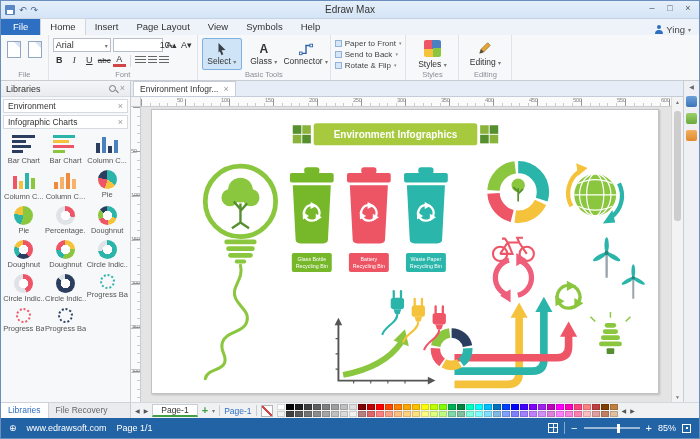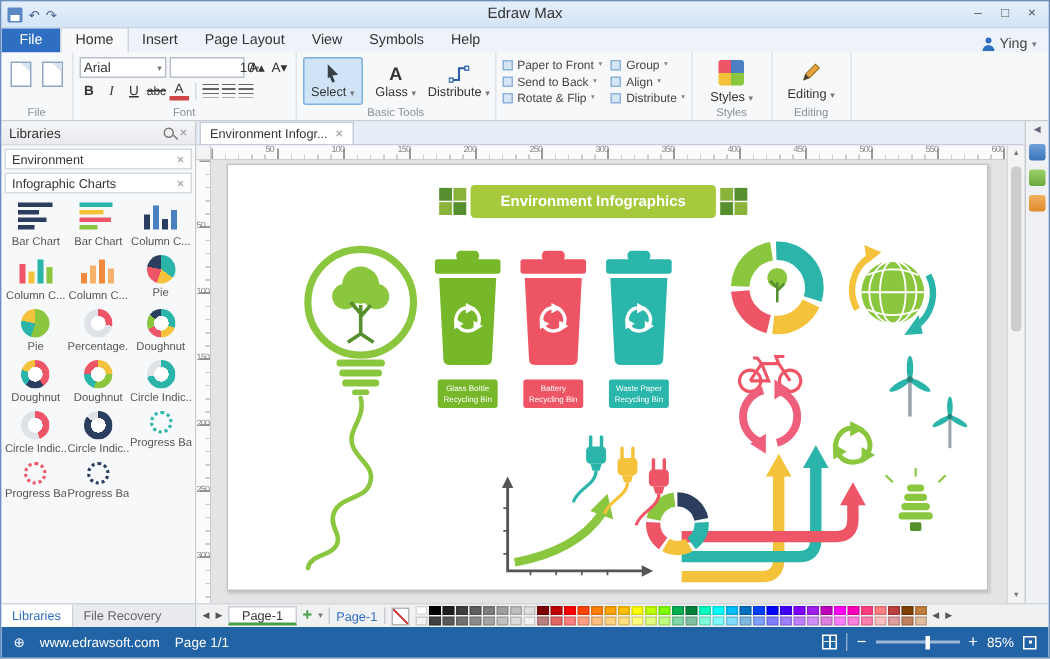--- a/index.html
+++ b/index.html
@@ -203,21 +203,21 @@
         <div class="tool">
           <span class="ticn ta">A</span>
           <span class="tlbl"><span>Glass</span> <b class="car">▾</b></span>
         </div>
         <div class="tool">
           <svg class="ticn" viewBox="0 0 16 16">
             <path d="M2,13 L8,13 L8,4 L14,4" fill="none" stroke="#2c5fa8" stroke-width="1.6"></path>
             <rect x="0.5" y="11.5" width="3" height="3" fill="#fff" stroke="#2c5fa8"></rect>
             <rect x="12.5" y="2.5" width="3" height="3" fill="#fff" stroke="#2c5fa8"></rect>
             </svg>
-          <span class="tlbl"><span>Distribute</span> <b class="car">▾</b></span>
+          <span class="tlbl"><span>Connector</span> <b class="car">▾</b></span>
         </div>
       </div>
       <div class="rg-label">Basic Tools</div>
     </div>
 
     <div class="rgroup">
       <div id="arrange-grid" class="arrgrid">
           <div class="arr-col">
             <div class="abtn">
               <span class="aicn"></span>
@@ -225,37 +225,20 @@
               <span class="acaret">▾</span>
             </div>
             <div class="abtn">
               <span class="aicn"></span>
               <span class="albl">Send to Back</span>
               <span class="acaret">▾</span>
             </div>
             <div class="abtn">
               <span class="aicn"></span>
               <span class="albl">Rotate &amp; Flip</span>
-              <span class="acaret">▾</span>
-            </div>
-          </div>
-          <div class="arr-col">
-            <div class="abtn">
-              <span class="aicn"></span>
-              <span class="albl">Group</span>
-              <span class="acaret">▾</span>
-            </div>
-            <div class="abtn">
-              <span class="aicn"></span>
-              <span class="albl">Align</span>
-              <span class="acaret">▾</span>
-            </div>
-            <div class="abtn">
-              <span class="aicn"></span>
-              <span class="albl">Distribute</span>
               <span class="acaret">▾</span>
             </div>
           </div>
         </div>
     </div>
 
     <div class="rgroup">
       <div class="bigbtn">
         <span class="sticn"></span>
         <span class="tlbl"><span>Styles</span> <b class="car">▾</b></span>

